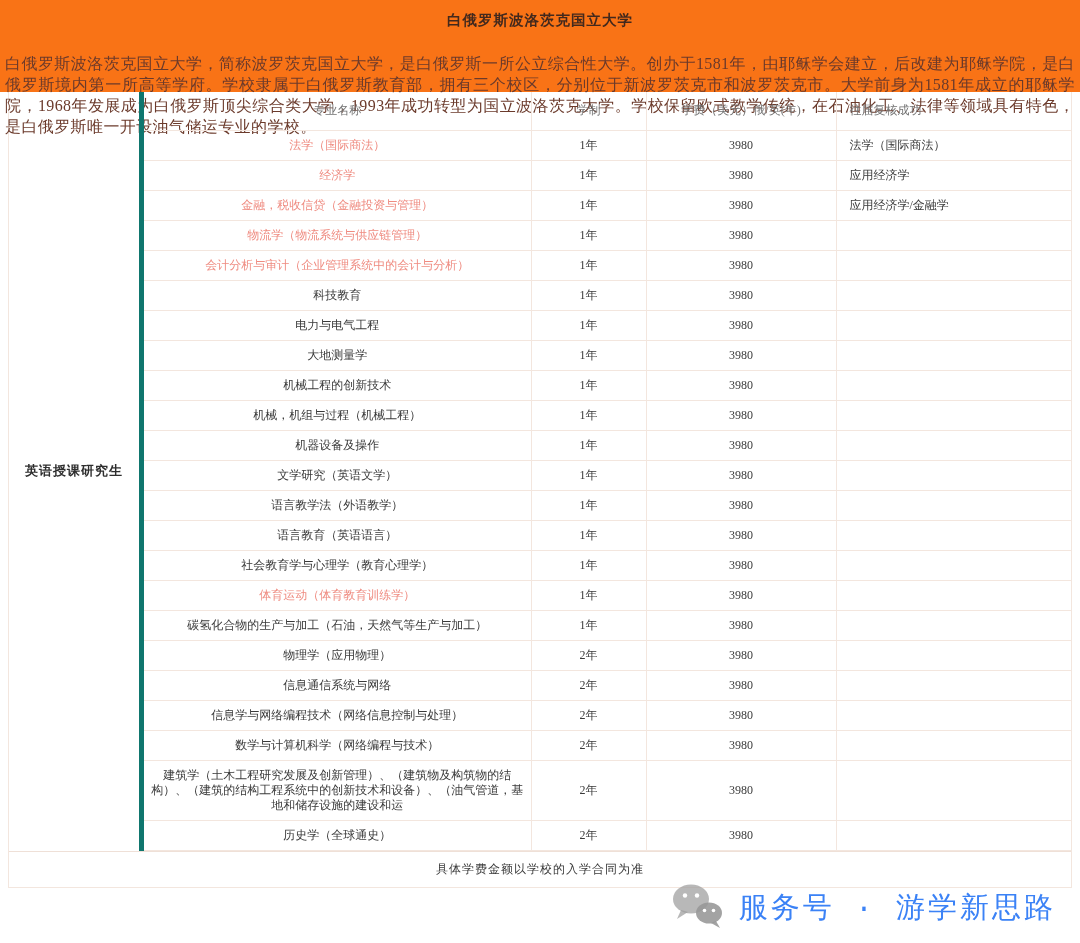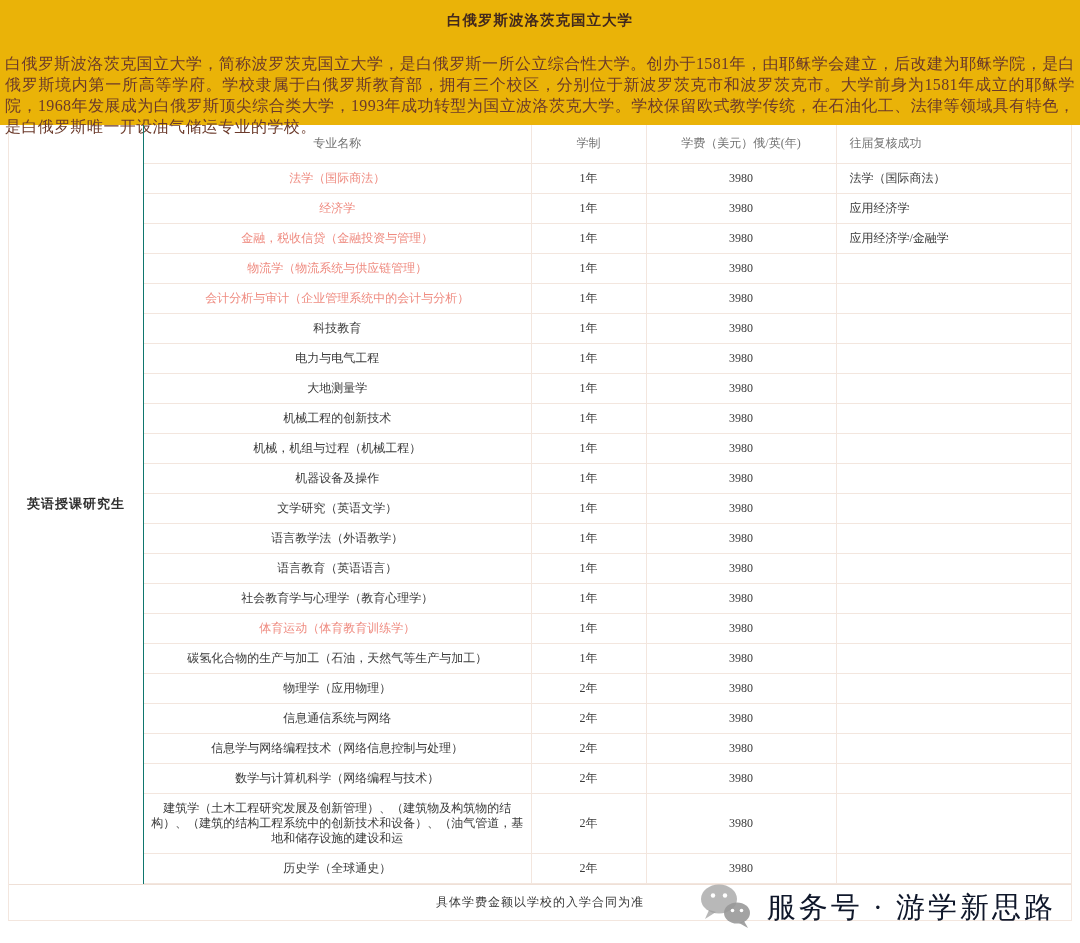--- a/index.html
+++ b/index.html
@@ -6,23 +6,23 @@
   html,body { width:1080px; }
   body {
     font-family:"Liberation Serif","DejaVu Serif",serif;
     background:#ffffff;
     position:relative;
     width:1080px; height:943px;
     overflow:hidden;
   }
   
   .hero {
-    background:#eab308;
+    background:#f97316;
     padding:11px 5px 12px 5px;
-    height:125px;
+    height:92px;
   }
   .hero-title {
     text-align:center;
     font-size:14.5px;
     font-weight:bold;
     color:#43291d;
     letter-spacing:1px;
   }
   .hero-intro {
     margin-top:23px;
@@ -35,21 +35,21 @@
   
   .table-area {
     margin:0 8px;
     border-left:1px solid #f3e6de;
     border-right:1px solid #f3e6de;
   }
   .table-main { display:flex; }
   .label-col {
     width:135px;
     min-width:135px;
-    border-right:1px solid #0f766e;
+    border-right:5px solid #0f766e;
     display:flex;
     align-items:center;
     justify-content:center;
     font-weight:bold;
     font-size:13px;
     color:#2e2e2e;
     letter-spacing:1px;
   }
   table {
     flex:1;
@@ -89,23 +89,23 @@
     position:absolute;
     top:882px;
     right:24px;
     display:flex;
     align-items:center;
     gap:14px;
     z-index:5;
     pointer-events:none;
   }
   .watermark-text {
-    font-family:Liberation Serif, serif;
+    font-family:Liberation Mono, monospace;
     font-size:29px;
-    color:#0f172a;
+    color:#3b82f6;
     letter-spacing:3px;
     white-space:nowrap;
   }
 </style>
 </head>
 <body>
 
 <div class="hero">
   <div class="hero-title">白俄罗斯波洛茨克国立大学</div>
   <div class="hero-intro">白俄罗斯波洛茨克国立大学，简称波罗茨克国立大学，是白俄罗斯一所公立综合性大学。创办于1581年，由耶稣学会建立，后改建为耶稣学院，是白俄罗斯境内第一所高等学府。学校隶属于白俄罗斯教育部，拥有三个校区，分别位于新波罗茨克市和波罗茨克市。大学前身为1581年成立的耶稣学院，1968年发展成为白俄罗斯顶尖综合类大学，1993年成功转型为国立波洛茨克大学。学校保留欧式教学传统，在石油化工、法律等领域具有特色，是白俄罗斯唯一开设油气储运专业的学校。</div>

